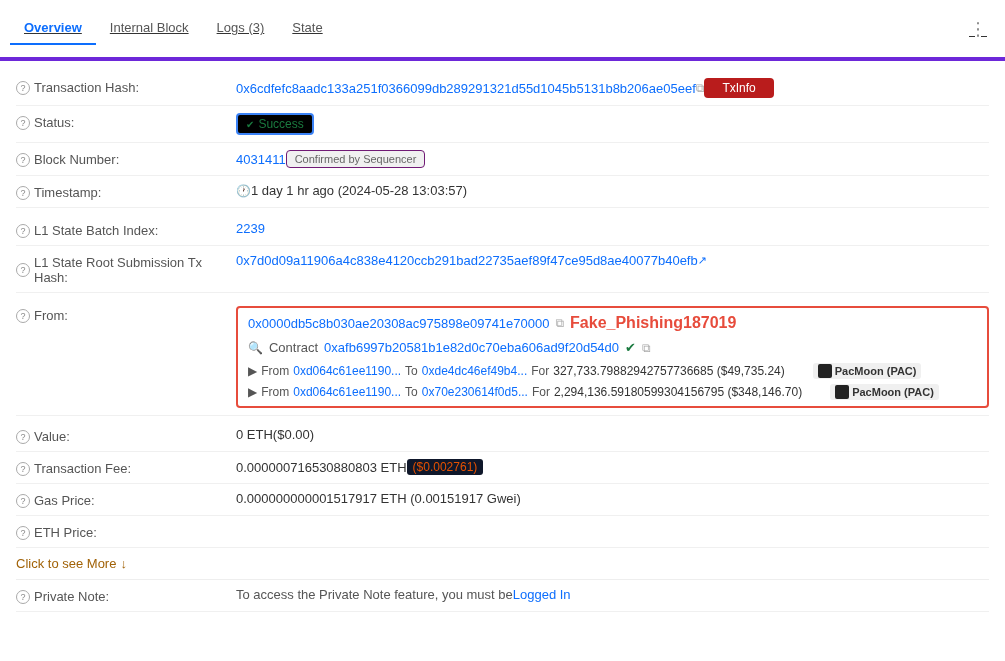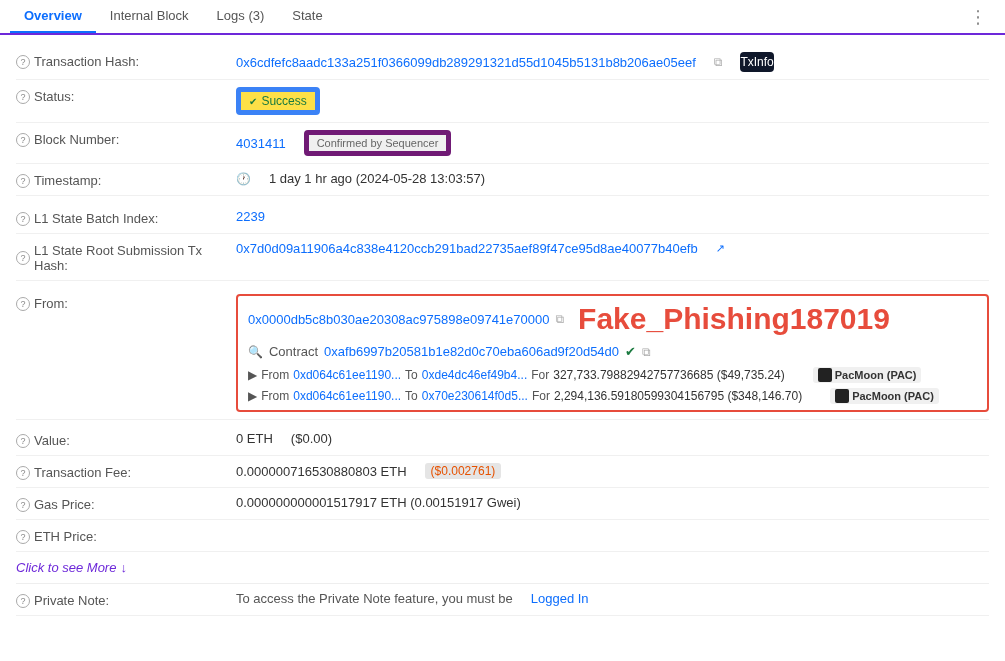--- a/index.html
+++ b/index.html
@@ -1,23 +1,24 @@
 <!DOCTYPE html>
 <html><head>
   <meta charset="utf-8">
   <style>
     * { box-sizing: border-box; margin: 0; padding: 0; }
     body { font-family: Arial, sans-serif; font-size: 13px; color: #333; background: #fff; }
 
     .tabs {
       display: flex;
       align-items: center;
-      border-bottom: 2px solid #6d28d9;
-      padding: 0 10px;
+      border-bottom: 4px solid #6d28d9;
+      padding: 12px 10px;
       background: #fff;
+      text-decoration: underline;
     }
     .tab {
       padding: 8px 14px;
       cursor: pointer;
       font-size: 13px;
       color: #555;
       border-bottom: 2px solid transparent;
       white-space: nowrap;
     }
     .tab.active {
@@ -65,83 +66,83 @@
       font-size: 9px;
       color: #888;
       cursor: pointer;
       flex-shrink: 0;
     }
     .value-col {
       flex: 1;
       display: flex;
       align-items: center;
       flex-wrap: wrap;
-      gap: 18px;
+      gap: 0;
       font-size: 13px;
     }
 
     
     .highlight-box {
       border: 2px solid #e74c3c;
       border-radius: 4px;
       padding: 6px 10px;
       width: 100%;
       display: flex;
       flex-direction: column;
       gap: 8px;
     }
 
     .hash-link { color: #0d6efd; text-decoration: none; }
 
     .badge-success {
       display: inline-flex;
       align-items: center;
       gap: 4px;
-      background: #fde047;
+      background: #000000;
       color: #1a7a3f;
-      border: 5px solid #3b82f6;
+      border: 2px solid #3b82f6;
       border-radius: 4px;
       padding: 2px 8px;
       font-size: 12px;
     }
     .badge-success::before {
       content: '✔';
       font-size: 10px;
     }
 
     .badge-confirmed {
       background: #f0f0f0;
       color: #666;
       border-radius: 4px;
       padding: 2px 8px;
       font-size: 11px;
-      border: 5px solid #701a75;
+      border: 1px solid #701a75;
     }
 
     .btn-txinfo {
-      background: #0f172a;
+      background: #b91c1c;
       color: #fff;
       border: none;
       border-radius: 4px;
-      padding: 3px 0;
+      padding: 3px 18px;
       font-size: 12px;
       cursor: pointer;
     }
 
     .copy-icon {
       color: #aaa;
       cursor: pointer;
       font-size: 12px;
     }
 
     .phishing-label {
       color: #e74c3c;
-      font-size: 30px;
+      font-size: 16px;
       font-weight: 700;
-      margin-left: 8px;
+      margin-left: 0;
     }
 
     .clock-icon { color: #888; font-size: 12px; }
 
     .token-row {
       display: flex;
       align-items: center;
       flex-wrap: wrap;
       gap: 4px;
       font-size: 12px;
@@ -163,36 +164,35 @@
       width: 14px;
       height: 14px;
       background: #222;
       border-radius: 2px;
       display: inline-block;
     }
 
     .eth-value { color: #333; }
 
     .fee-usd {
-      background: #e5e5e5;
+      background: #0f172a;
       color: #e65100;
       border-radius: 3px;
       padding: 1px 6px;
       font-size: 12px;
     }
 
     .click-more {
-      color: #6d28d9;
+      color: #a16207;
       cursor: pointer;
       font-size: 13px;
       display: flex;
       align-items: center;
       gap: 4px;
       padding: 8px 0;
-      font-style: italic;
     }
 
     .private-note-text { color: #555; }
     .login-link { color: #0d6efd; text-decoration: none; }
 
     .verified-icon {
       color: #1a7a3f;
       font-size: 13px;
     }
   </style>

